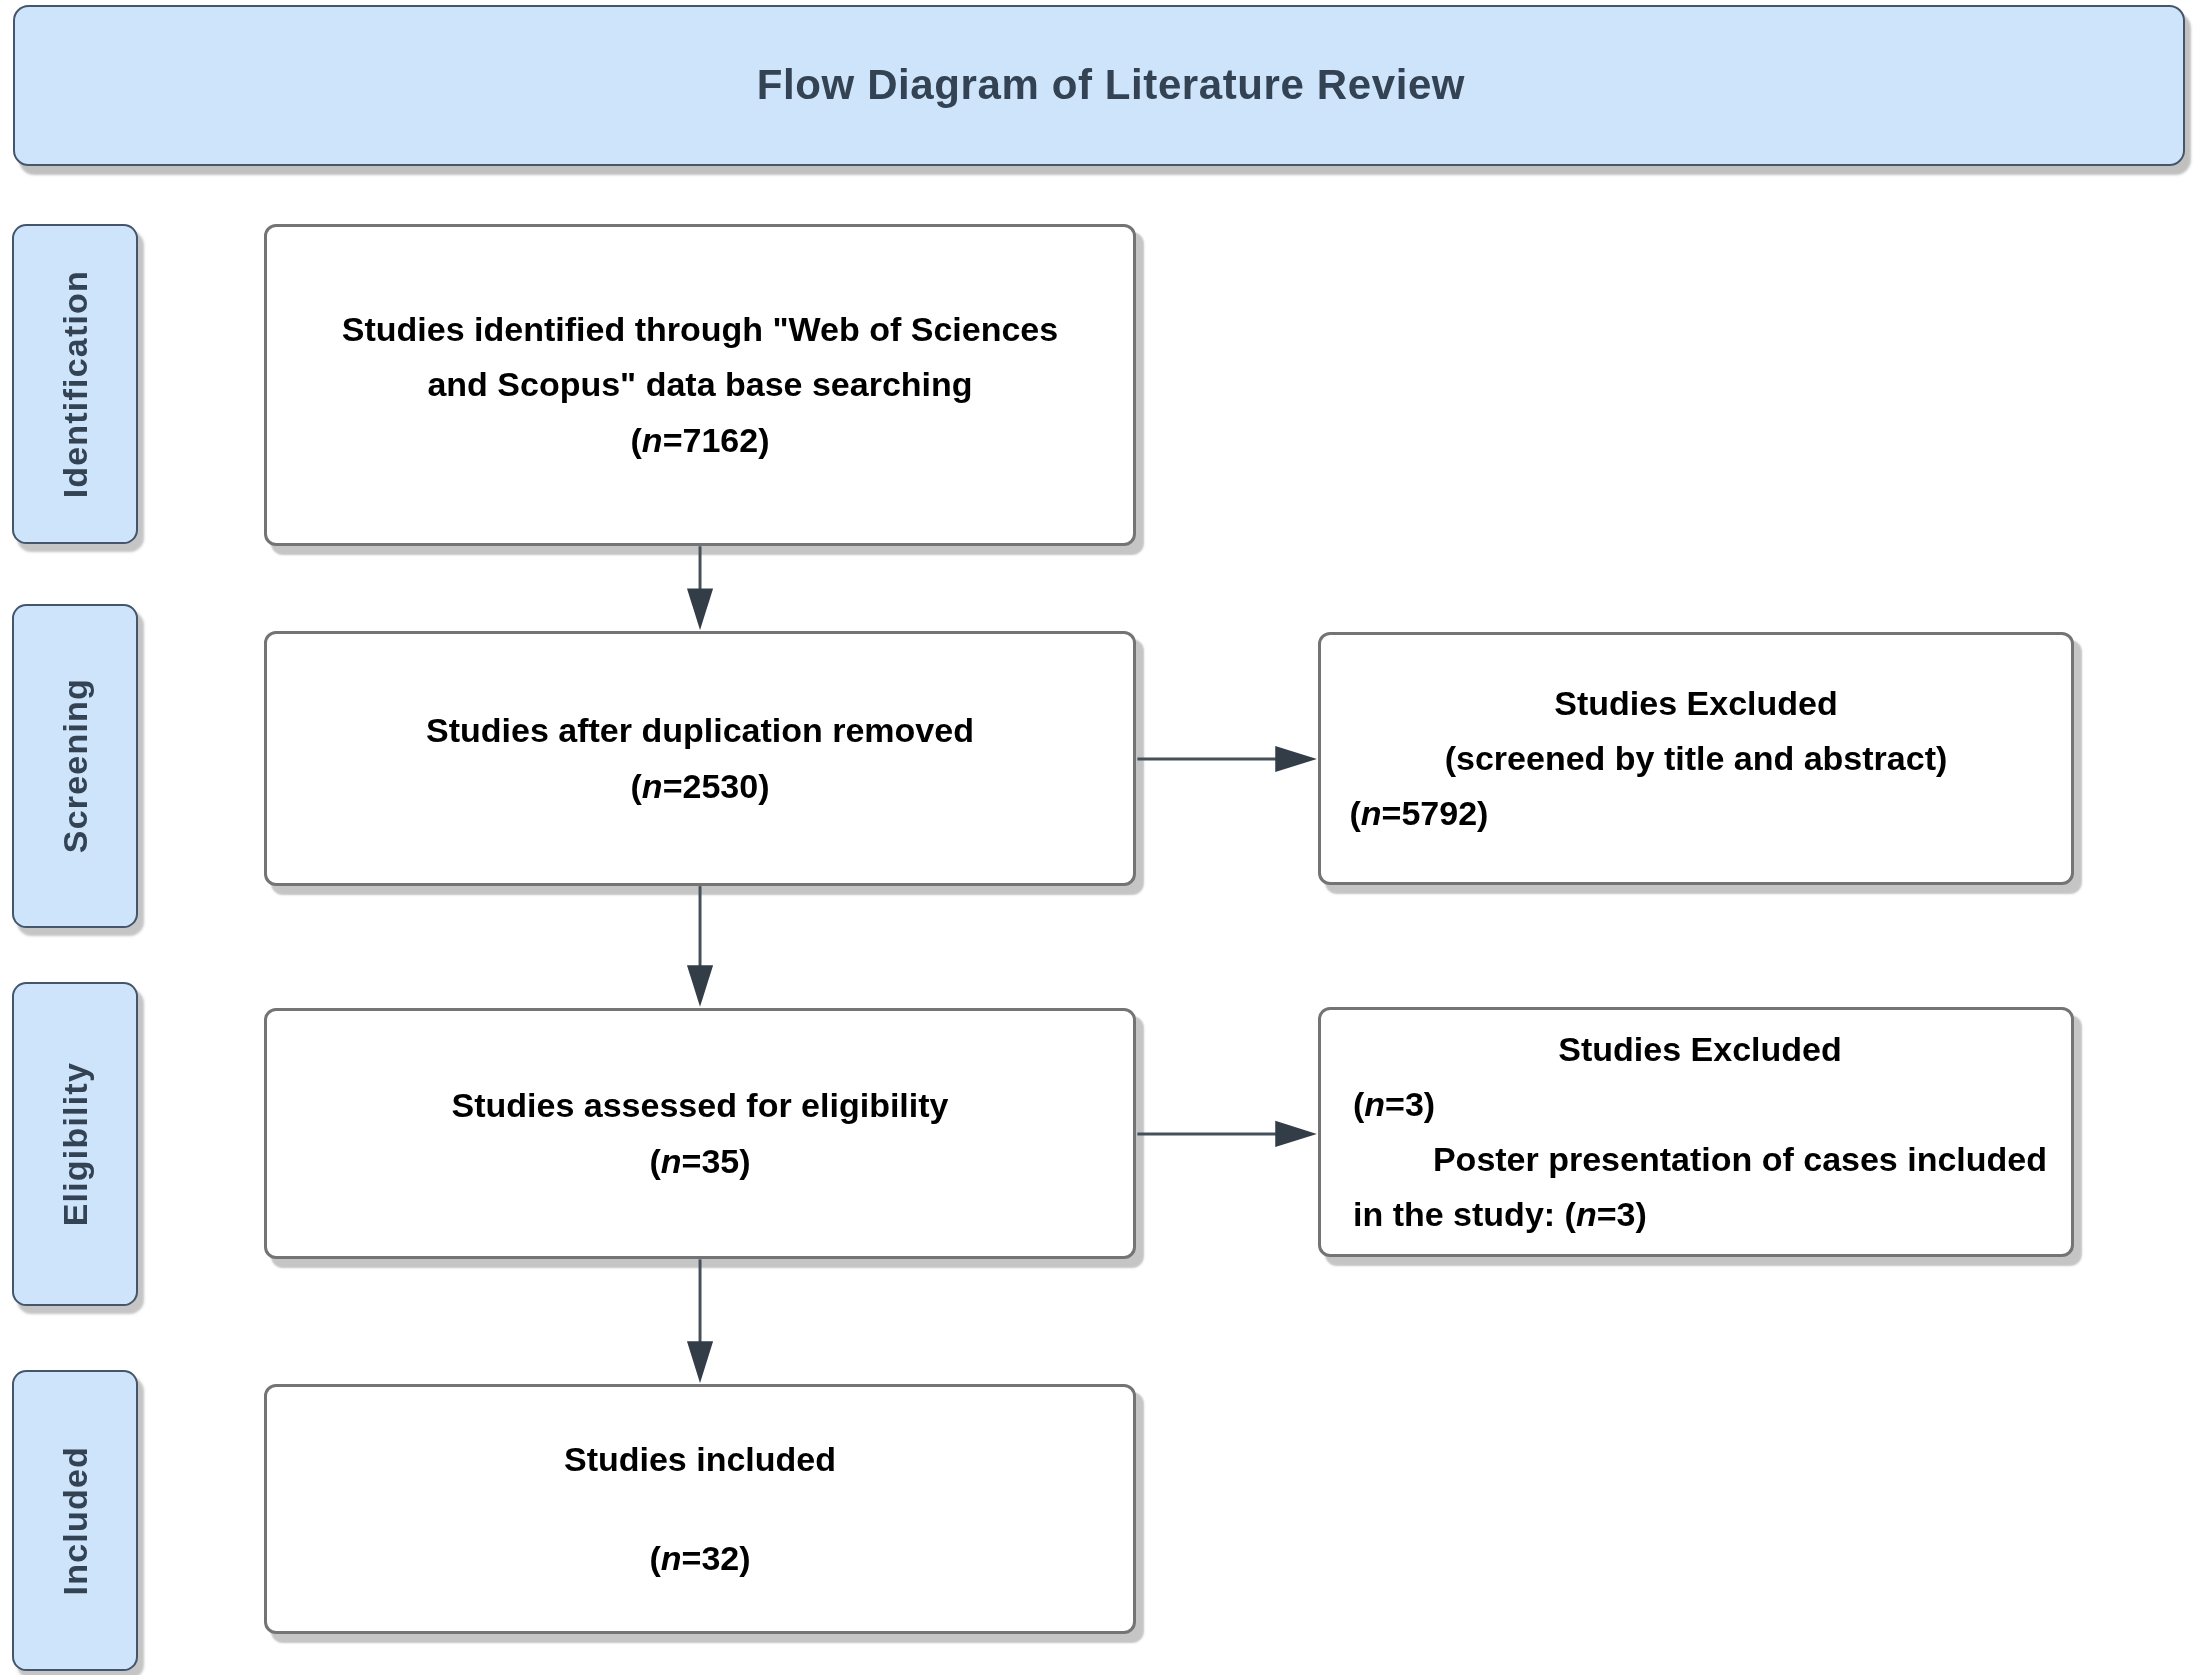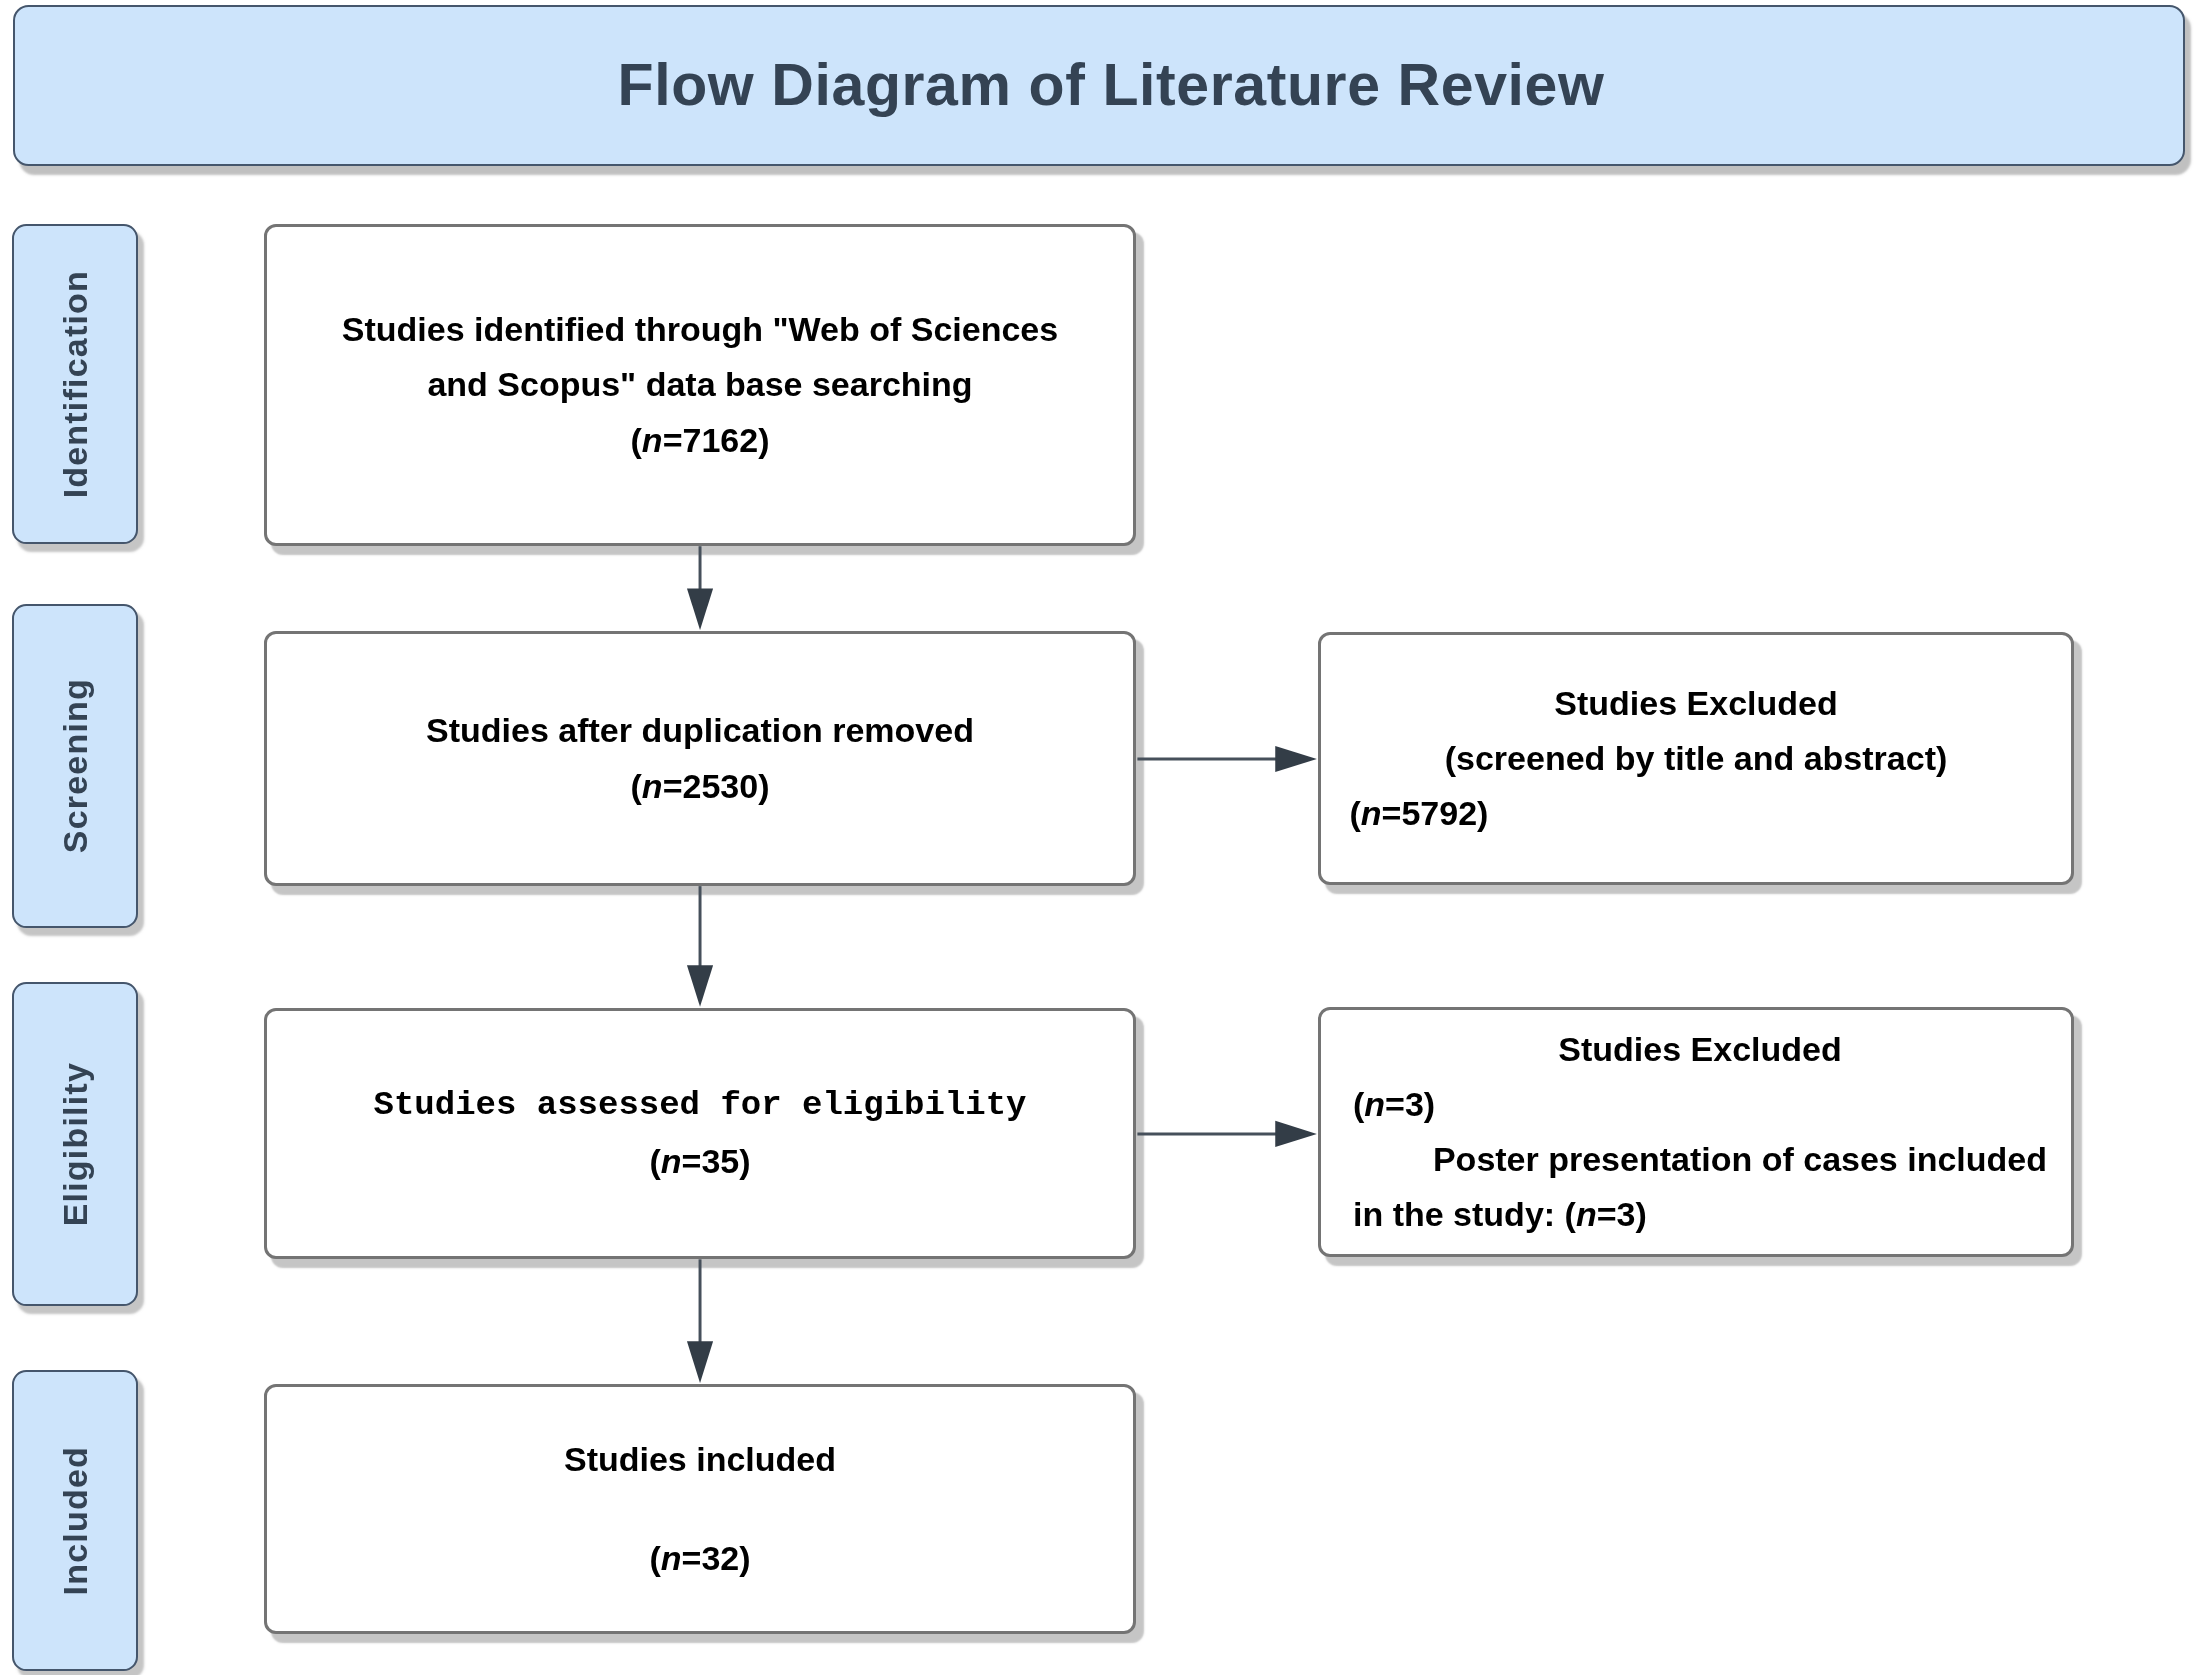--- a/index.html
+++ b/index.html
@@ -7,21 +7,21 @@
   .canvas{position:relative;width:2194px;height:1676px;background:#ffffff;overflow:hidden;}
 
   
   .title-bar{
     position:absolute;left:13px;top:4.8px;width:2168px;height:157px;
     background:#cde4fb;border:2.4px solid #45566c;border-radius:15.5px;
     box-shadow:6px 8.3px 2.4px rgba(140,140,140,.55);
     display:flex;align-items:center;justify-content:center;
   }
   .title-bar .title-text{
-    font-size:59px;font-weight:700;color:#344354;letter-spacing:0.6px;margin-left:24px;
+    font-size:42px;font-weight:700;color:#344354;letter-spacing:0.6px;margin-left:24px;
   }
 
   
   .phase{
     position:absolute;left:12px;width:122px;
     background:#cde4fb;border:2.4px solid #45566c;border-radius:14.3px;
     box-shadow:5.3px 7.7px 2.4px rgba(140,140,140,.5);
     display:flex;align-items:center;justify-content:center;
   }
   .phase .vtext{
@@ -72,21 +72,21 @@
       <div class="tline" style="text-align: center;"><span>and Scopus" data base searching</span></div>
       <div class="tline" style="text-align: center;"><span>(</span><i>n</i><span>=7162)</span></div>
     </div>
 
   <div class="fbox" style="left:264px;top:631px;width:872px;height:255px;">
       <div class="tline" style="text-align: center;"><span>Studies after duplication removed</span></div>
       <div class="tline" style="text-align: center;"><span>(</span><i>n</i><span>=2530)</span></div>
     </div>
 
   <div class="fbox" style="left:264px;top:1008px;width:872px;height:251px;">
-      <div class="tline" style=" font-family: Liberation Mono, monospace;"><span>Studies assessed for eligibility</span></div>
+      <div class="tline" style=""><span>Studies assessed for eligibility</span></div>
       <div class="tline" style="text-align: center;"><span>(</span><i>n</i><span>=35)</span></div>
     </div>
 
   <div class="fbox" style="left:264px;top:1384px;width:872px;height:250px;">
       <div class="tline" style="text-align: center;"><span>Studies included</span></div>
       <div class="tline" style="text-align: center; margin-top: 44px;"><span>(</span><i>n</i><span>=32)</span></div>
     </div>
 
   <div class="fbox" style="left:1318px;top:632px;width:756px;height:253px;">
       <div class="tline" style="text-align: center;"><span>Studies Excluded</span></div>

